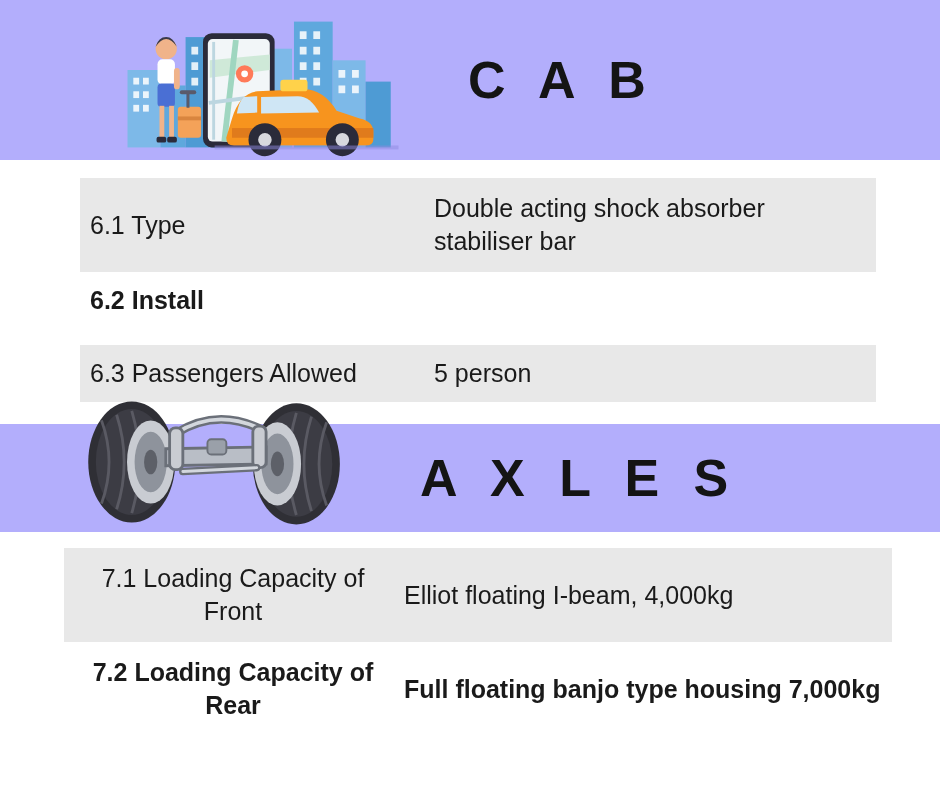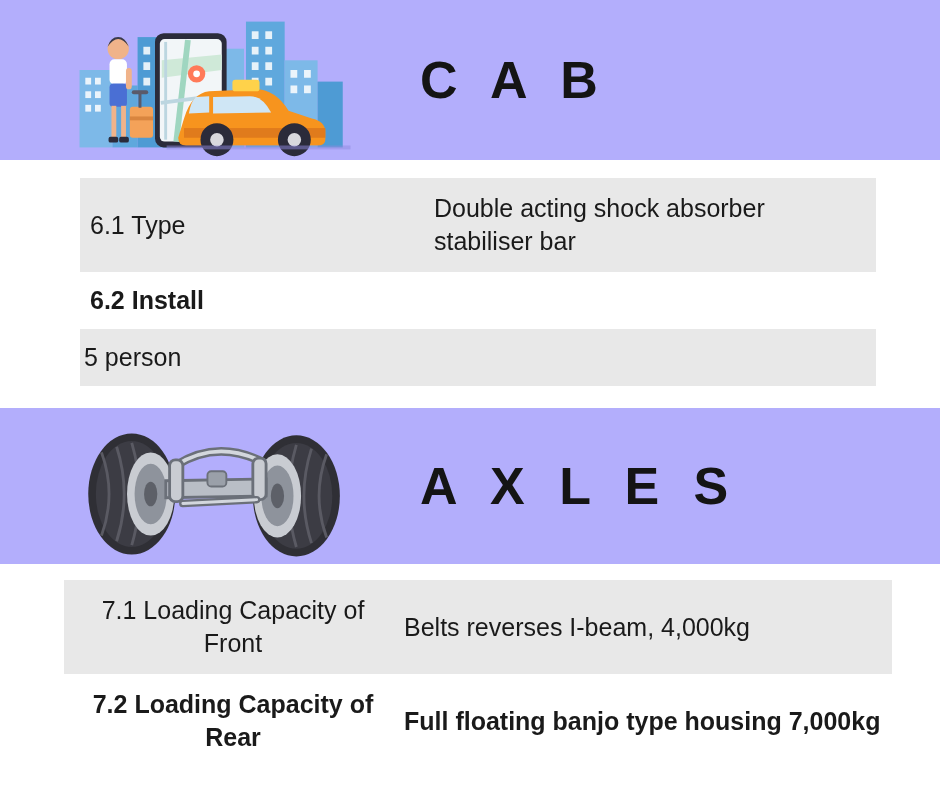--- a/index.html
+++ b/index.html
@@ -18,22 +18,22 @@
 
   
   .banner {
     position: relative;
     width: 100%;
     background: #b3aefc;
     display: flex;
     align-items: center;
     box-sizing: border-box;
   }
-  .banner-cab { height: 160px; }
-  .banner-axles { height: 156px; }
+  .banner-cab { height: 160px; padding-left: 48px; }
+  .banner-axles { height: 108px; }
 
   .banner-art {
     flex: 0 0 auto;
     display: flex;
     align-items: flex-end;
     justify-content: center;
     height: 100%;
   }
   .banner-art-cab { width: 430px; }
   .banner-art-axles { width: 430px; }
@@ -58,21 +58,21 @@
   }
   .table-axles {
     padding: 0 48px 0 64px;
     margin-top: 16px;
   }
   .spec-row {
     display: flex;
     align-items: stretch;
     box-sizing: border-box;
   }
-  .spec-row.shaded { background: #e8e8e8; }
+  .spec-row.shaded { background: #e8e8e8; margin-top: 16px; }
   .spec-row.plain  { background: #ffffff; font-weight: bold; }
 
   .spec-label, .spec-value {
     box-sizing: border-box;
     font-size: 25px;
     line-height: 1.32;
     color: #1a1a1a;
     display: flex;
     align-items: center;
     padding: 12px 6px;
@@ -175,20 +175,21 @@
   <div class="spec-row shaded row-tall">
     <div class="spec-label">6.1 Type</div>
     <div class="spec-value">Double acting shock absorber stabiliser bar</div>
   </div>
 
   <div class="spec-row plain">
     <div class="spec-label">6.2 Install</div>
   </div>
 
   <div class="spec-row shaded">
+    <div class="spec-label">6.3 Passengers Allowed</div>
     <div class="spec-value">5 person</div>
   </div>
 
 
 </div>
 
 <div class="banner banner-axles" style="margin-top:22px;">
   <div class="banner-art banner-art-axles">
     <svg class="axle-scene" width="320" height="148" viewBox="0 0 320 148" aria-hidden="true">
 
@@ -224,21 +225,21 @@
       <rect x="152" y="50" width="20" height="16" rx="4" fill="#9aa0a9" stroke="#6b7079" stroke-width="2"></rect>
     </svg>
   </div>
   <div class="banner-title">A X L E S</div>
 </div>
 
 <div class="table-wrap table-axles">
 
   <div class="spec-row shaded row-tall">
     <div class="spec-label">7.1 Loading Capacity of Front</div>
-    <div class="spec-value">Belts reverses I-beam, 4,000kg</div>
+    <div class="spec-value">Elliot floating I-beam, 4,000kg</div>
   </div>
 
   <div class="spec-row plain row-tall">
     <div class="spec-label">7.2 Loading Capacity of Rear</div>
     <div class="spec-value">Full floating banjo type housing 7,000kg</div>
   </div>
 
 </div>
 
 </body></html>

